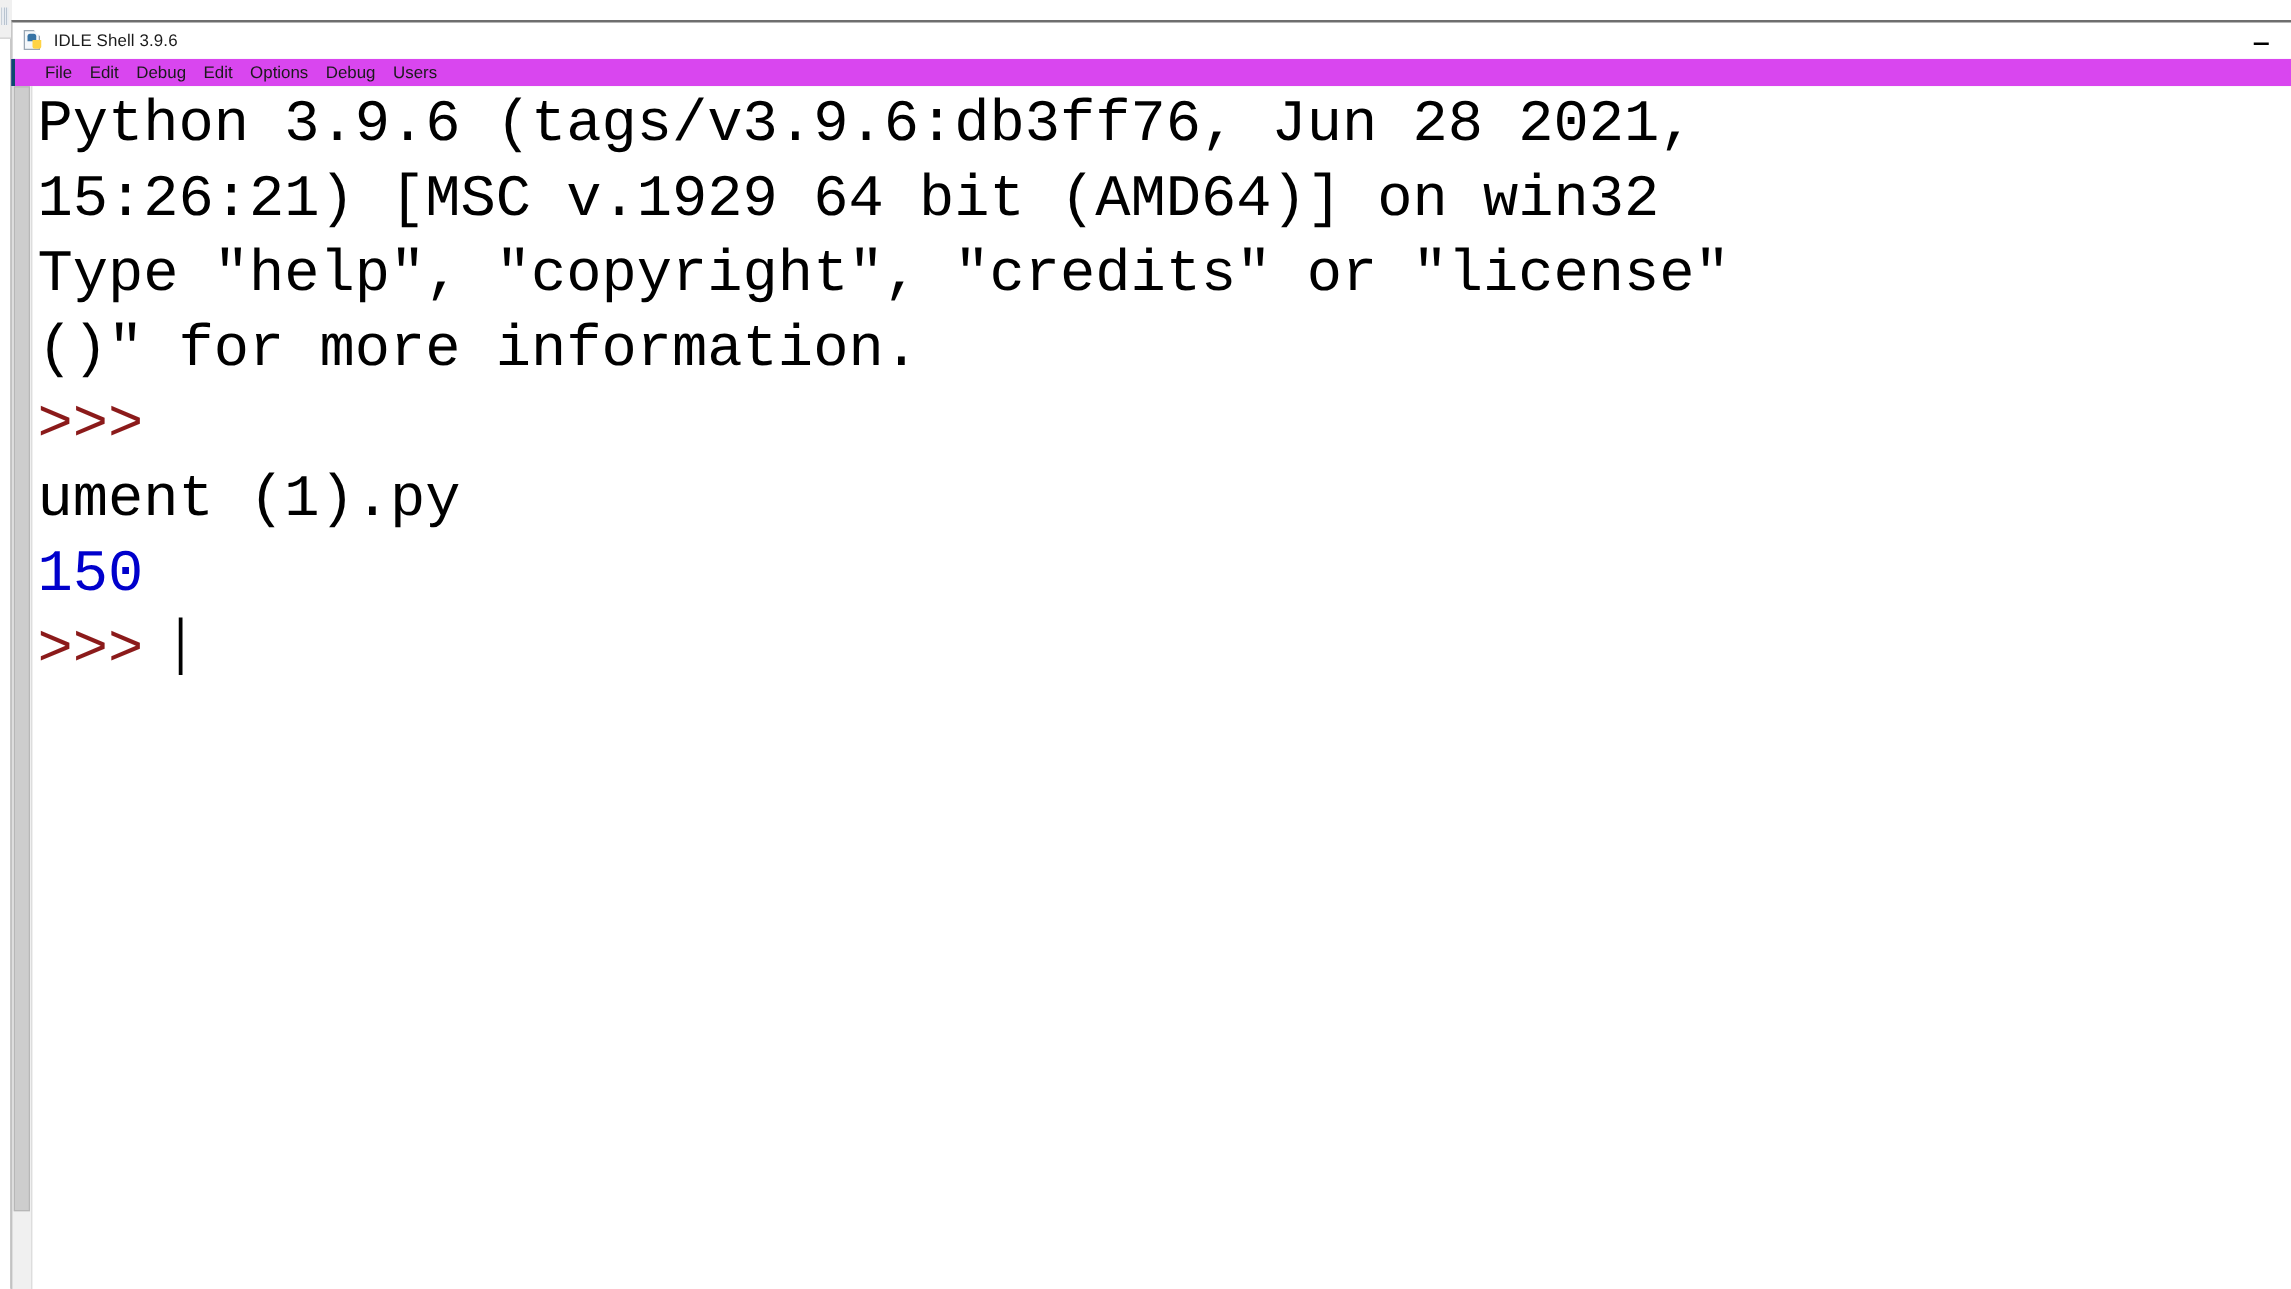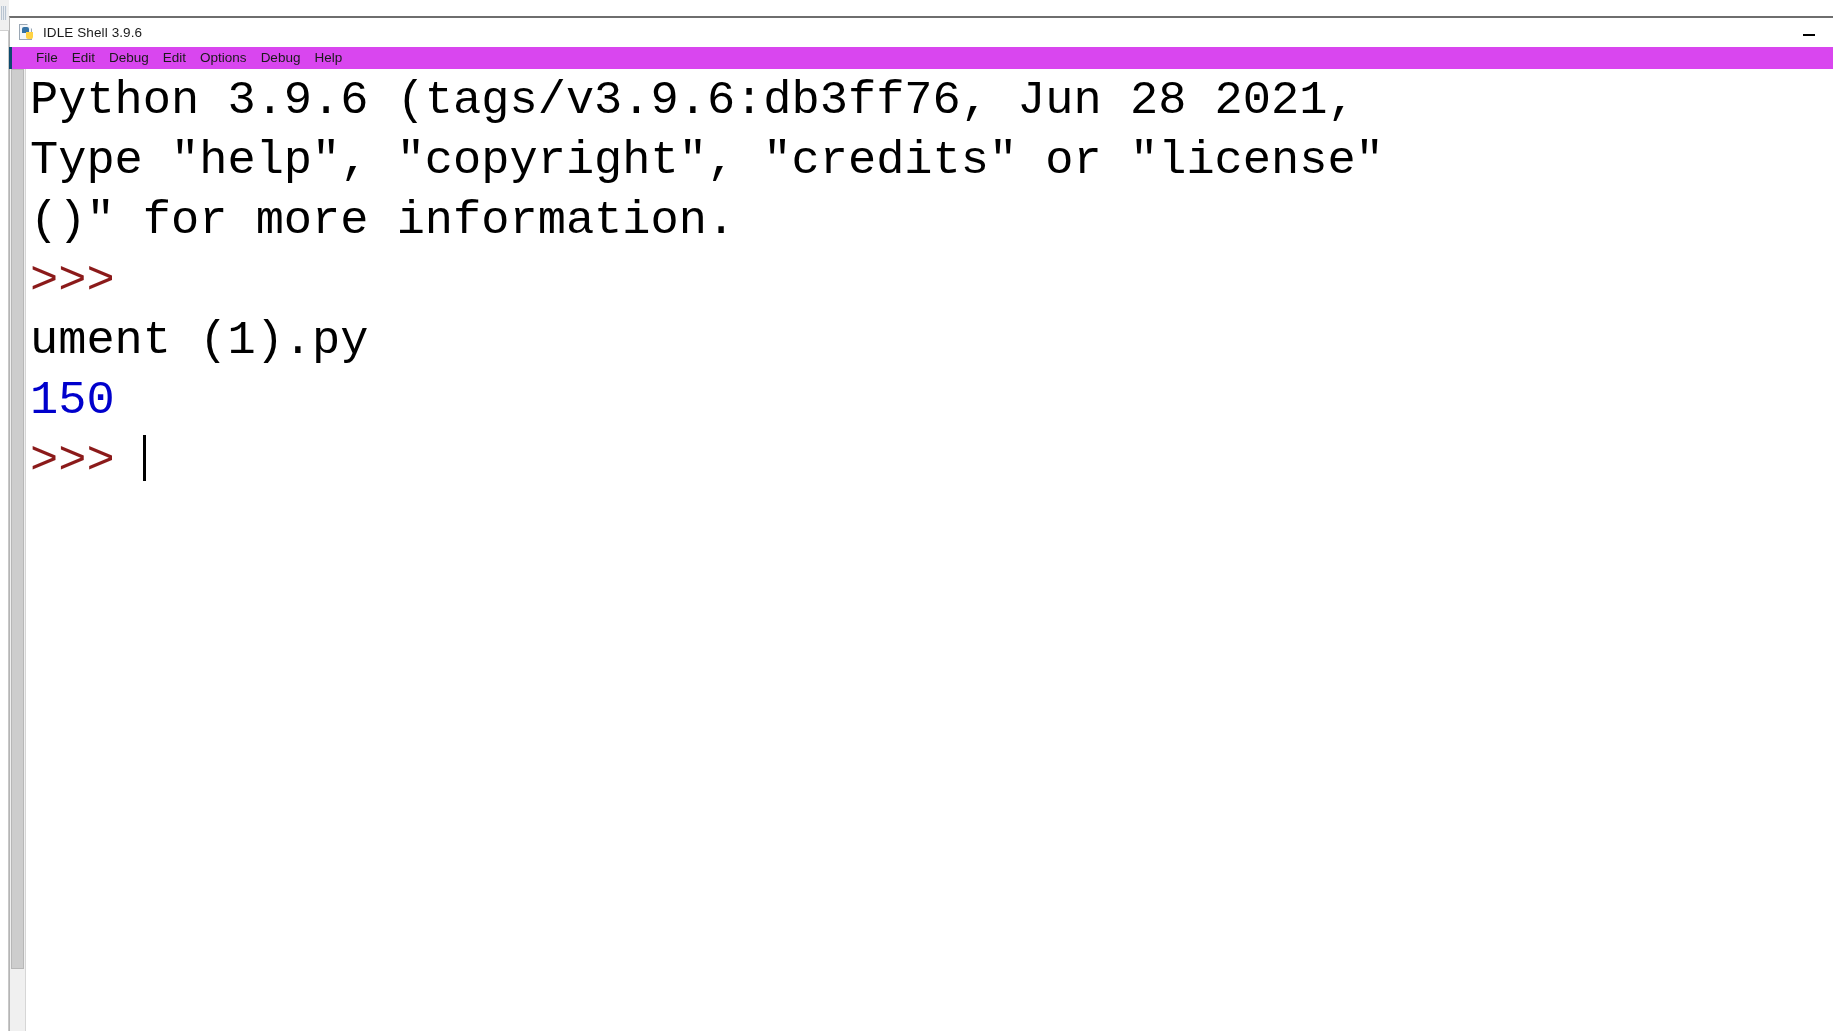--- a/index.html
+++ b/index.html
@@ -233,31 +233,32 @@
     </div>
   </div>
 
   <div id="menubar">
     <div class="menu-item">File</div>
     <div class="menu-item">Edit</div>
     <div class="menu-item">Debug</div>
     <div class="menu-item">Edit</div>
     <div class="menu-item">Options</div>
     <div class="menu-item">Debug</div>
-    <div class="menu-item">Help</div>
+    <div class="menu-item">Users</div>
   </div>
 
   <div id="shell-body">
 
     <div id="vscroll">
       <div class="thumb"></div>
     </div>
 
     <div id="shell-text">
       <div class="shell-line">Python 3.9.6 (tags/v3.9.6:db3ff76, Jun 28 2021,</div>
+      <div class="shell-line">15:26:21) [MSC v.1929 64 bit (AMD64)] on win32</div>
       <div class="shell-line">Type "help", "copyright", "credits" or "license"</div>
       <div class="shell-line">()" for more information.</div>
       <div class="shell-line c-prompt">&gt;&gt;&gt; </div>
       <div class="shell-line">ument (1).py</div>
       <div class="shell-line c-stdout">150</div>
       <div class="shell-line"><span class="c-prompt">&gt;&gt;&gt; </span><span class="cursor-bar"></span></div>
     </div>
   </div>
 
   <div id="bottom-frame"></div>

